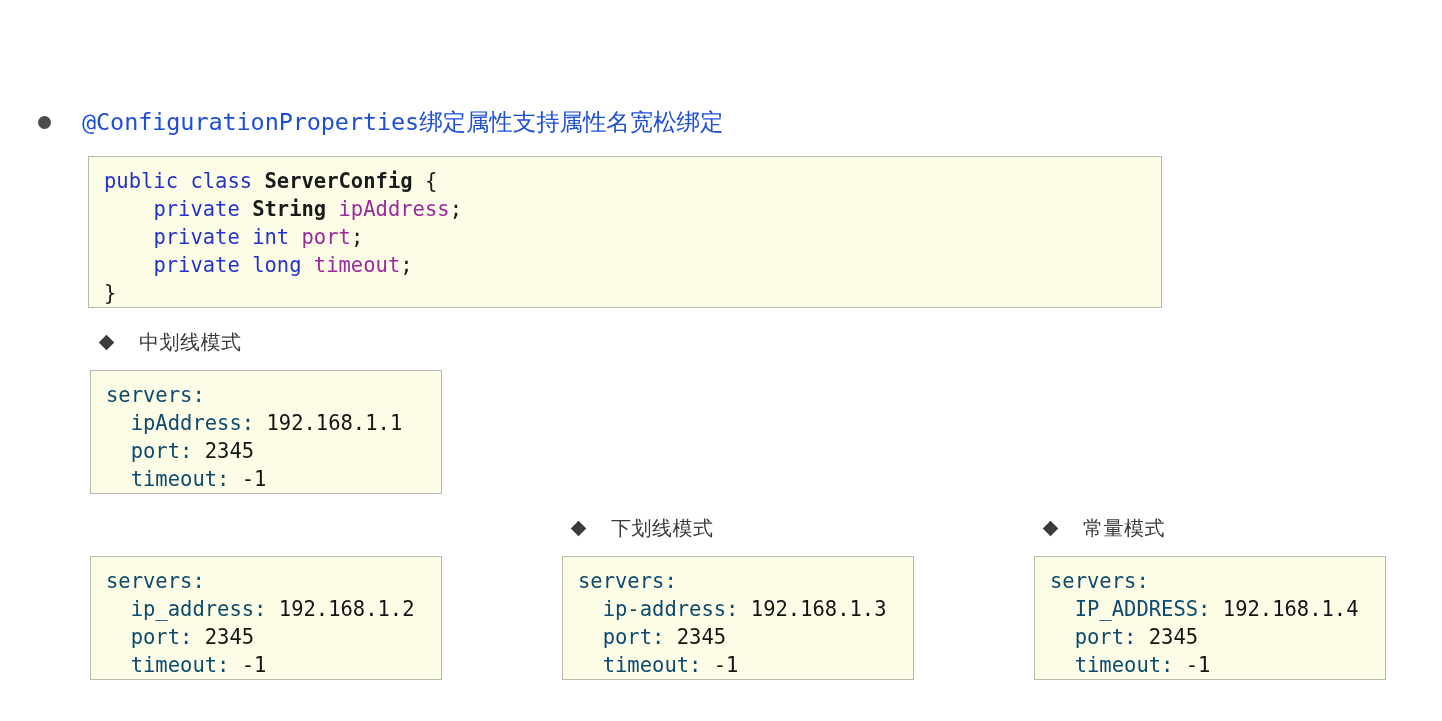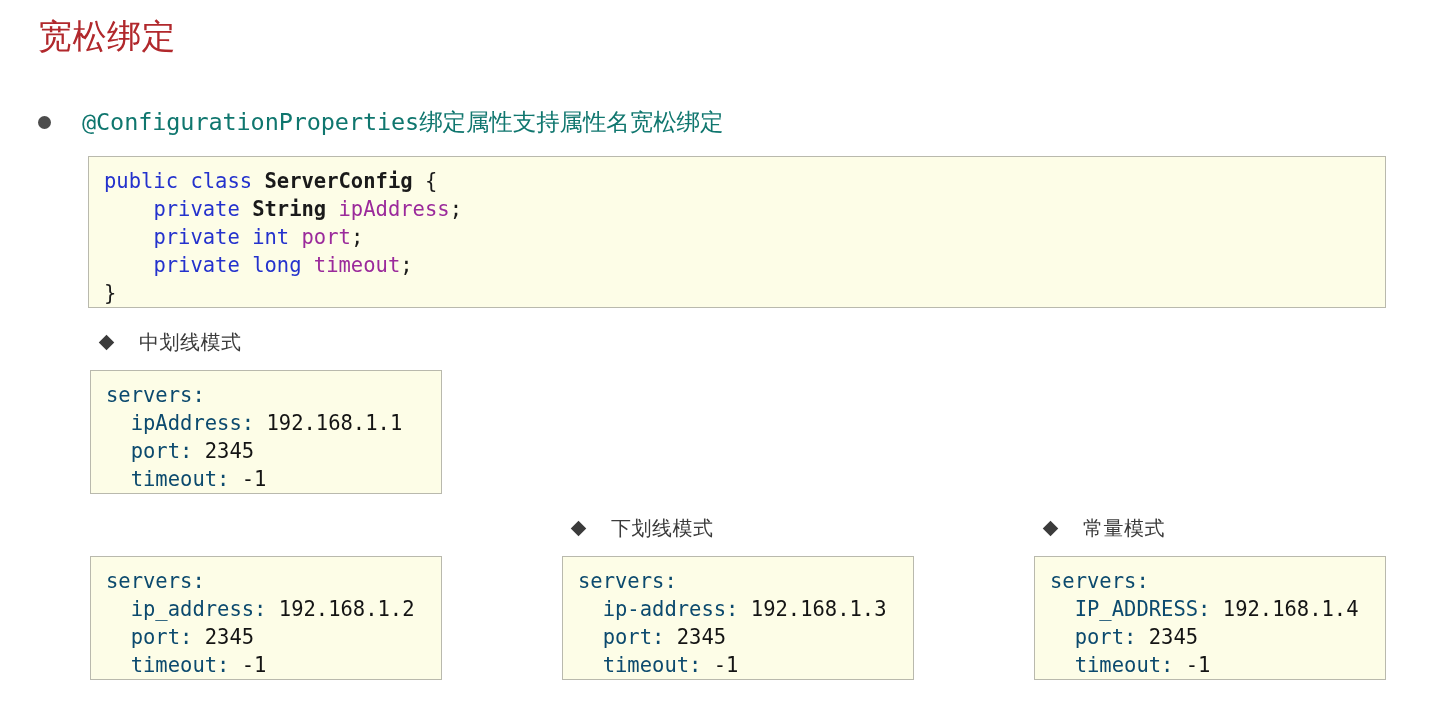--- a/index.html
+++ b/index.html
@@ -46,21 +46,21 @@
     width: 13px;
     height: 13px;
     border-radius: 50%;
     background: #4c4c4c;
     flex: 0 0 auto;
     margin-right: 31px;
   }
   .bullet-text {
     font-family: "DejaVu Sans Mono", "Liberation Mono", monospace;
     font-size: 23.5px;
-    color: #0f766e;
+    color: #1d4ed8;
     white-space: nowrap;
     letter-spacing: -0.1px;
   }
 
   
   .sub-head {
     position: absolute;
     display: flex;
     align-items: center;
     height: 30px;
@@ -98,38 +98,37 @@
 
   
   .kw   { color: #2432cd; }          
   .typ  { color: #1a1a1a; font-weight: 700; }  
   .fld  { color: #9b2a9b; }          
   .pun  { color: #1a1a1a; }          
   .key  { color: #0c4a6e; }          
   .val  { color: #141414; }          
 
   
-  #code-java   { left: 88px;  top: 156px; width: 1298px; height: 152px; }
+  #code-java   { left: 88px;  top: 156px; width: 1074px; height: 152px; }
   #code-camel  { left: 90px;  top: 370px; width: 352px; height: 124px; }
   #code-under  { left: 90px;  top: 556px; width: 352px; height: 124px; }
   #code-hyphen { left: 562px; top: 556px; width: 352px; height: 124px; }
   #code-const  { left: 1034px;top: 556px; width: 352px; height: 124px; }
 
   
   #head-camel  { left: 101px;  top: 327px; }
   #head-under  { left: 101px;  top: 513px; }
   #head-hyphen { left: 573px;  top: 513px; }
   #head-const  { left: 1045px; top: 513px; }
 </style>
 </head>
 <body>
 
 <div class="slide">
 
-  <div class="page-title">宽松绑定</div>
 
   <div class="bullet-row">
     <span class="bullet-dot"></span>
     <span class="bullet-text">@ConfigurationProperties绑定属性支持属性名宽松绑定</span>
   </div>
 
   <div class="code-block" id="code-java"><span class="ln"><span class="kw">public</span><span class="pun"> </span><span class="kw">class</span><span class="pun"> </span><span class="typ">ServerConfig</span><span class="pun"> {</span></span><span class="ln"><span class="pun">    </span><span class="kw">private</span><span class="pun"> </span><span class="typ">String</span><span class="pun"> </span><span class="fld">ipAddress</span><span class="pun">;</span></span><span class="ln"><span class="pun">    </span><span class="kw">private</span><span class="pun"> </span><span class="kw">int</span><span class="pun"> </span><span class="fld">port</span><span class="pun">;</span></span><span class="ln"><span class="pun">    </span><span class="kw">private</span><span class="pun"> </span><span class="kw">long</span><span class="pun"> </span><span class="fld">timeout</span><span class="pun">;</span></span><span class="ln"><span class="pun">}</span></span></div>
 
   <div class="sub-head" id="head-camel">
     <span class="diamond"></span>

